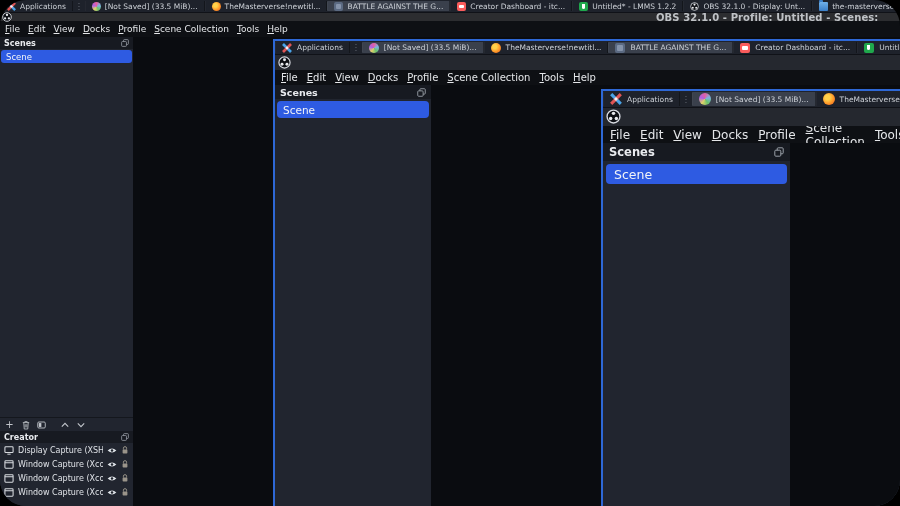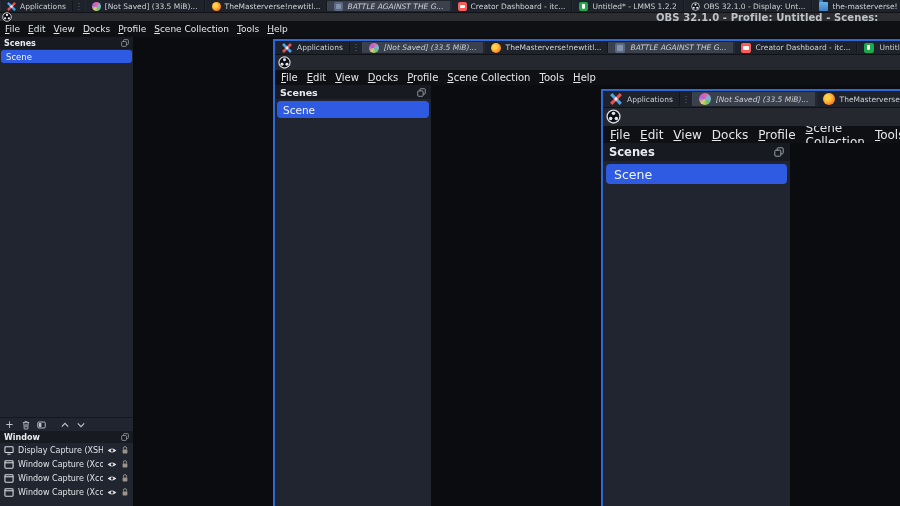--- a/index.html
+++ b/index.html
@@ -1,35 +1,35 @@
 <!DOCTYPE html>
 <html style="--selection-blue: #2e5be2; --window-border-blue: #2e68d6; --taskbar-bg: #1e222b; --taskbar-active-bg: #3a404c; --titlebar-bg: #2c2d30; --menubar-bg: #0e1014; --dock-header-bg: #171a21; --dock-bg: #21252f; --preview-bg: #0a0c10; --desktop-bg: #262a33;"><head>
 <meta charset="utf-8">
 <style>
   html,body{margin:0;padding:0;background:#000;}
   *{box-sizing:border-box;}
   .screen{
     position:relative;width:900px;height:506px;overflow:hidden;
     background:var(--preview-bg,#0a0c10);
     font-family:"DejaVu Sans","Liberation Sans",sans-serif;
-    color:#dfe2e7;cursor:default;
+    color:#dfe2e7;cursor:default;border-radius:26px;
   }
   
   .taskbar{
     position:absolute;left:0;top:0;width:900px;height:13px;
     background:var(--taskbar-bg,#1e222b);
     display:flex;align-items:stretch;overflow:hidden;white-space:nowrap;
     border-bottom:1px solid #101218;
   }
   .titem{
     display:flex;align-items:center;gap:4px;padding:0 6px;margin:1px 0;
     font-size:7.5px;color:#ccd0d6;border-right:1px solid rgba(0,0,0,.35);
     border-left:1px solid rgba(255,255,255,.03);flex:0 0 auto;
   }
-  .titem.active{background:var(--taskbar-active-bg,#3a404c);border-radius:1px;font-style:italic;}
+  .titem.active{background:var(--taskbar-active-bg,#3a404c);border-radius:1px;}
   .grip{display:flex;align-items:center;color:#6a7079;font-size:8px;padding:0 2px;flex:0 0 auto;}
   .tico{flex:0 0 auto;display:inline-block;width:9px;height:9px;position:relative;}
   .ic-colorwheel{background:conic-gradient(#e45fa0,#7ab3e0,#69c06c,#e0d269,#b05fe4,#e45fa0);border-radius:50%;}
   .ic-firefox{background:radial-gradient(circle at 38% 38%, #ffd24a 0 22%, #ff9a2a 55%, #e2541f 100%);border-radius:50%;}
   .ic-game{background:#5b6a82;border-radius:2px;}
   .ic-game::after{content:"";position:absolute;left:2px;top:2px;right:2px;bottom:2px;background:#8593aa;border-radius:1px;}
   .ic-itch{background:#fa5c5c;border-radius:2px;}
   .ic-itch::after{content:"";position:absolute;left:2px;top:3px;right:2px;bottom:3px;background:#fff;border-radius:1px;}
   .ic-lmms{background:#1fa84c;border-radius:2px;}
   .ic-lmms::after{content:"";position:absolute;left:3px;top:2px;width:3px;height:5px;background:#fff;border-radius:0 0 2px 2px;}
@@ -236,21 +236,21 @@
         <span class="tbtn">
           <svg width="8" height="6" viewBox="0 0 10 6">
               <path d="M1 1 L5 5 L9 1" stroke="#c2c6cc" stroke-width="1.4" fill="none"></path>
             </svg>
         </span>
       </div>
     </div>
 
     <div class="sources-dock">
       <div class="dockhead">
-        <span>Window</span>
+        <span>Creator</span>
         <span>
           <svg width="8" height="8" viewBox="0 0 10 10">
               <rect x="3.2" y="0.8" width="6" height="6" rx="1" fill="none" stroke="#9aa0a8" stroke-width="1"></rect>
               <rect x="0.8" y="3.2" width="6" height="6" rx="1" fill="#171a21" stroke="#9aa0a8" stroke-width="1"></rect>
             </svg>
         </span>
       </div>
       <div class="docklist">
 
         <div class="srow">

